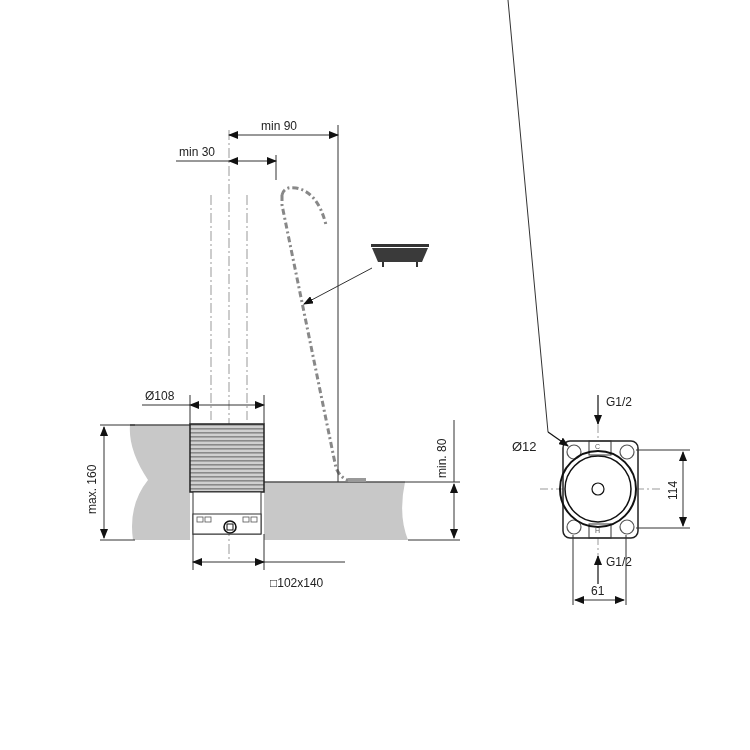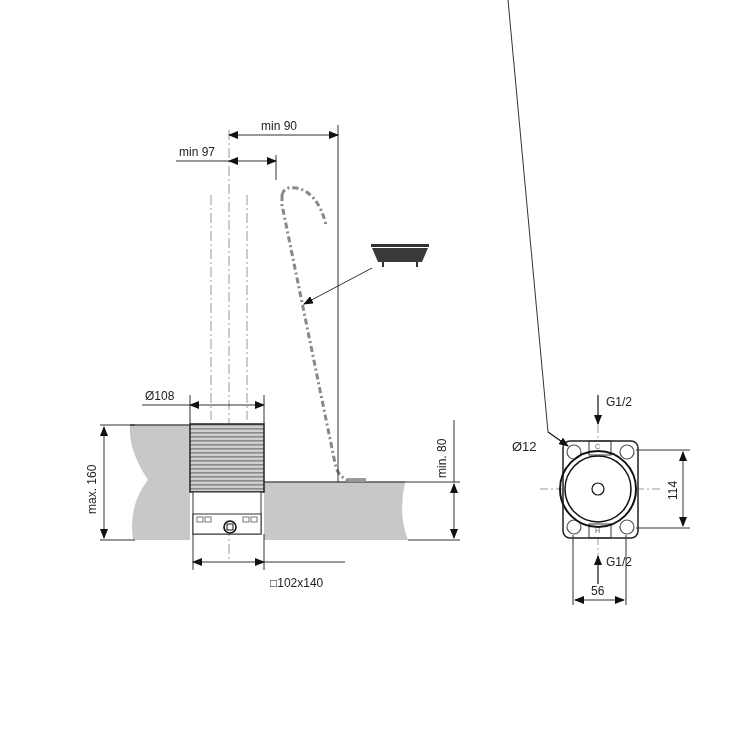--- a/index.html
+++ b/index.html
@@ -120,25 +120,25 @@
     <line x1="636" y1="528" x2="690" y2="528" stroke="#333" stroke-width="1"></line>
     <line x1="683" y1="452" x2="683" y2="526" stroke="#333" stroke-width="1" marker-start="url(#arr)" marker-end="url(#arr)"></line>
 
     <line x1="573" y1="535" x2="573" y2="605" stroke="#333" stroke-width="1"></line>
     <line x1="626" y1="535" x2="626" y2="605" stroke="#333" stroke-width="1"></line>
     <line x1="575" y1="600" x2="624" y2="600" stroke="#333" stroke-width="1" marker-start="url(#arr)" marker-end="url(#arr)"></line>
   </g>
 </svg>
 
 <span class="lbl" style="left:261px;top:120px;">min 90</span>
-<span class="lbl" style="left:179px;top:146px;">min 97</span>
+<span class="lbl" style="left:179px;top:146px;">min 30</span>
 <span class="lbl" style="left:145px;top:390px;">Ø108</span>
 <span class="lbl vert" style="left:86px;top:514px;">max. 160</span>
 <span class="lbl vert" style="left:436px;top:478px;">min. 80</span>
 <span class="lbl" style="left:270px;top:577px;">□102x140</span>
 
 <span class="lbl" style="left:512px;top:440px;font-size:13px;">Ø12</span>
 <span class="lbl" style="left:606px;top:396px;">G1/2</span>
 <span class="lbl" style="left:606px;top:556px;">G1/2</span>
 <span class="lbl vert" style="left:667px;top:500px;">114</span>
-<span class="lbl" style="left:591px;top:585px;">56</span>
+<span class="lbl" style="left:591px;top:585px;">61</span>
 <span class="lbl" style="left:595px;top:443px;font-size:7px;color:#555;">C</span>
 <span class="lbl" style="left:595px;top:527px;font-size:7px;color:#555;">H</span>
 
 </body></html>

